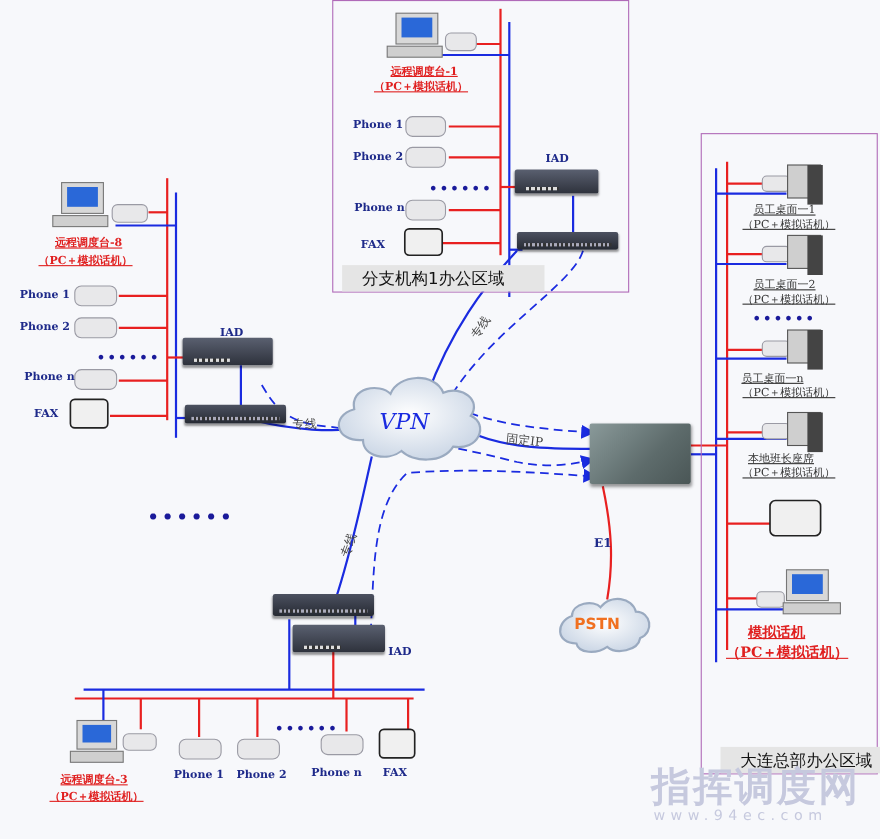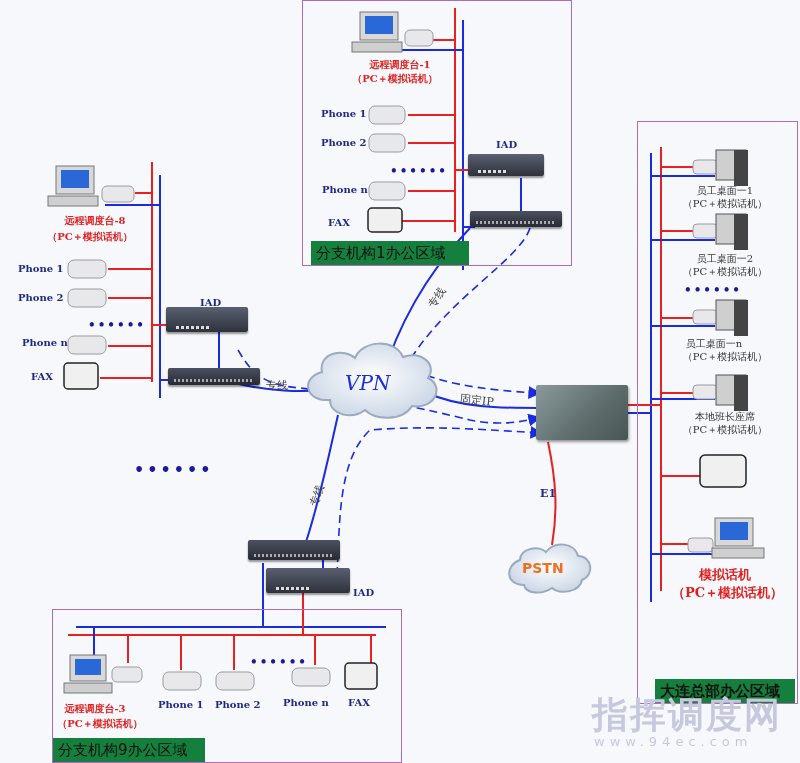--- a/index.html
+++ b/index.html
@@ -1,24 +1,24 @@
 <!DOCTYPE html>
 <html><head>
 <meta charset="utf-8">
 <style>
   html,body{margin:0;padding:0;}
   body{width:800px;height:763px;background:#f7f8fb;position:relative;overflow:hidden;font-family:"DejaVu Serif","Liberation Serif",serif;}
   .stage{position:absolute;left:0;top:0;width:800px;height:763px;}
   svg.links{position:absolute;left:0;top:0;width:800px;height:763px;}
   .region{position:absolute;border:1.5px solid #b06ab8;background:transparent;box-sizing:border-box;}
-  .region-tag{position:absolute;background:#15803d;color:#111;font-family:"DejaVu Sans","Liberation Sans",sans-serif;font-size:15px;line-height:24px;height:24px;padding:0 5px;white-space:nowrap;}
+  .region-tag{position:absolute;background:#e5e5e5;color:#111;font-family:"DejaVu Sans","Liberation Sans",sans-serif;font-size:15px;line-height:24px;height:24px;padding:0 18px;white-space:nowrap;}
   .lbl{position:absolute;font-weight:bold;font-size:10px;color:#1e2a8a;white-space:nowrap;font-family:"DejaVu Serif","Liberation Serif",serif;}
   .lbl-red{color:#e02020;}
   .lbl-gray{color:#333;font-weight:normal;}
-  .lbl-c{text-align:center;}
+  .lbl-c{text-decoration:underline;}
   .dots{position:absolute;color:#1a1a9a;font-size:12px;letter-spacing:2px;font-weight:bold;}
   .dev{position:absolute;}
   .iad{background:linear-gradient(#5a6070,#2e323c);border-radius:2px;box-shadow:0 2px 2px rgba(0,0,0,.4);}
   .switch{background:linear-gradient(#4c5160,#262a33);border-radius:2px;box-shadow:0 2px 2px rgba(0,0,0,.4);}
   .switch::after{content:"";position:absolute;left:6px;right:6px;bottom:3px;height:3px;background:repeating-linear-gradient(90deg,#aab 0 2px,#333 2px 4px);}
   .iad::after{content:"";position:absolute;left:10px;width:40%;bottom:3px;height:3px;background:repeating-linear-gradient(90deg,#ddd 0 3px,#333 3px 5px);}
   .server{background:linear-gradient(135deg,#8a9a9a,#5d6b6b 60%,#4a5656);border-radius:2px;box-shadow:1px 2px 3px rgba(0,0,0,.4);}
   .watermark{position:absolute;color:#c6c9de;font-family:"DejaVu Sans","Liberation Sans",sans-serif;font-weight:bold;}
   .linklabel{position:absolute;color:#444;font-size:11px;font-family:"DejaVu Serif","Liberation Serif",serif;white-space:nowrap;}
 </style>
@@ -178,25 +178,22 @@
       <rect x="368" y="208" width="34" height="24" rx="4"></rect>
       <rect x="64" y="363" width="34" height="26" rx="4"></rect>
       <rect x="345" y="663" width="32" height="26" rx="4"></rect>
       <rect x="700" y="455" width="46" height="32" rx="5"></rect>
     </g>
   </svg>
 
   <div class="region" style="left:302px;top:0;width:270px;height:266px;">
     <div class="region-tag" style="left:8px;bottom:0;width:148px;">分支机构1办公区域</div>
   </div>
-  <div class="region" style="left:637px;top:121px;width:161px;height:583px;font-weight:bold;">
+  <div class="region" style="left:637px;top:121px;width:161px;height:583px;">
     <div class="region-tag" style="left:17px;bottom:0;width:130px;">大连总部办公区域</div>
-  </div>
-  <div class="region" style="left:52px;top:609px;width:350px;height:154px;">
-    <div class="region-tag" style="left:0;bottom:0;width:142px;">分支机构9办公区域</div>
   </div>
 
   <div class="dev iad" style="left:468px;top:154px;width:76px;height:22px;"></div>
   <div class="dev switch" style="left:470px;top:211px;width:92px;height:16px;"></div>
   <div class="dev iad" style="left:166px;top:307px;width:82px;height:25px;"></div>
   <div class="dev switch" style="left:168px;top:368px;width:92px;height:17px;"></div>
   <div class="dev switch" style="left:248px;top:540px;width:92px;height:20px;"></div>
   <div class="dev iad" style="left:266px;top:568px;width:84px;height:25px;"></div>
   <div class="dev server" style="left:536px;top:385px;width:92px;height:55px;"></div>
 

